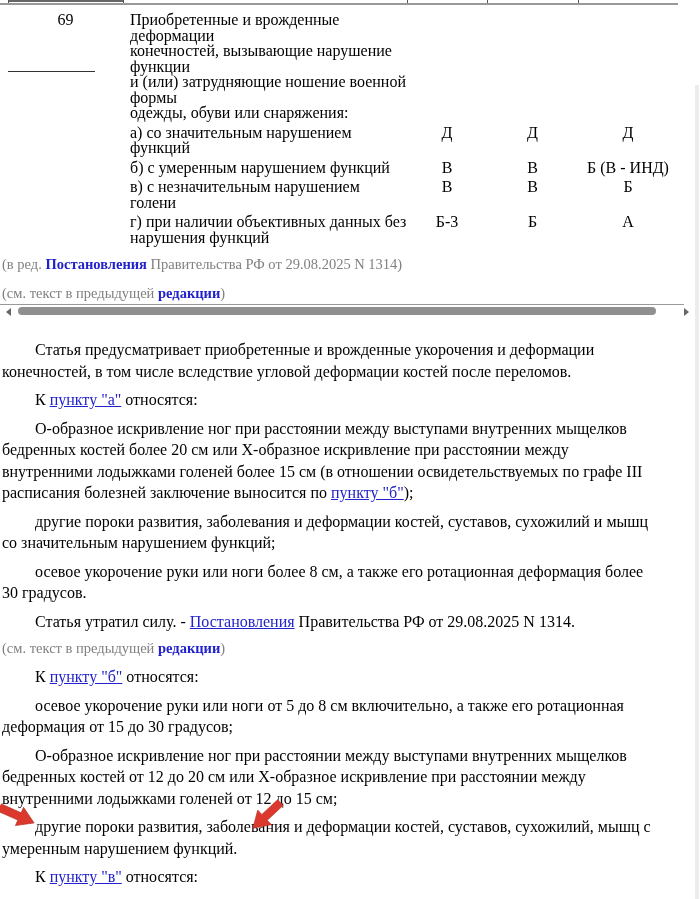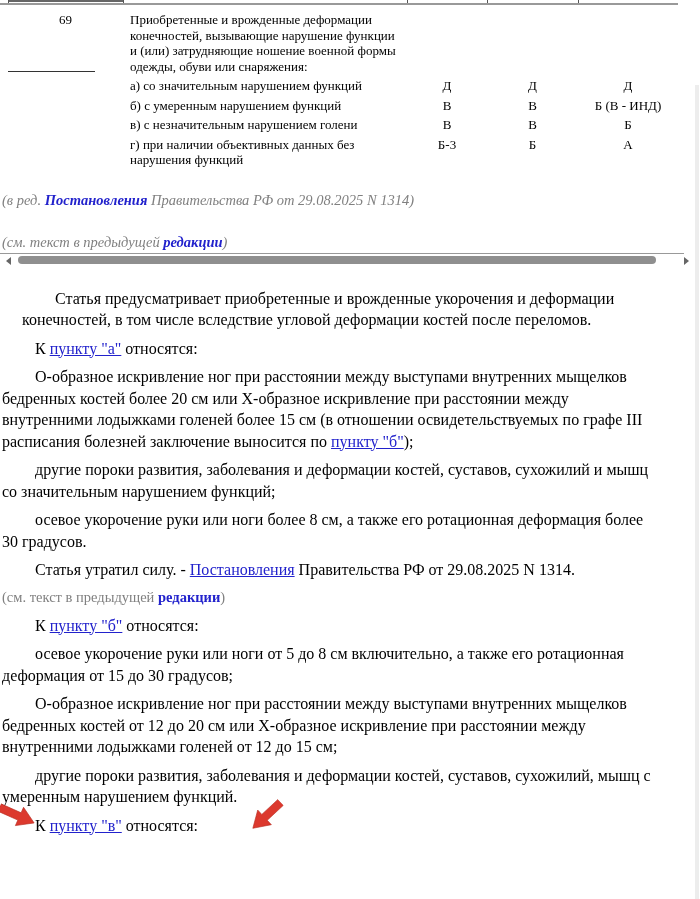--- a/index.html
+++ b/index.html
@@ -3,48 +3,48 @@
 <meta charset="utf-8">
 <style>
   html,body{margin:0;padding:0;}
   body{
     width:700px;height:899px;background:#ffffff;overflow:hidden;position:relative;
     font-family:"Liberation Serif","DejaVu Serif",serif;color:#000;
   }
   .page{position:relative;width:700px;height:899px;overflow:hidden;}
 
   
-  .table-wrap{position:relative;padding-top:12px;font-size:13px;line-height:15.5px;}
+  .table-wrap{position:relative;padding-top:12px;font-size:16px;line-height:15.5px;}
   .tick{position:absolute;top:0;width:1px;height:3px;background:#555;}
   .top-dark-bar{position:absolute;top:0;left:8px;width:115px;height:2px;background:#666;}
   .top-gray-line{position:absolute;top:3px;left:0;width:678px;height:2px;background:#999;}
   .numcell-border{position:absolute;top:71px;left:8px;width:87px;height:1px;background:#333;}
   .t-row{display:grid;grid-template-columns:115px 284px 80px 91px 100px;padding-left:8px;}
   .t-num{text-align:center;}
   .t-desc{padding-left:7px;white-space:pre-wrap;}
   .t-grade{text-align:center;}
   .sub-row{margin-top:4px;}
 
   
-  .amend{padding-left:2px;font-size:14.5px;line-height:20px;color:#808080;margin-top:22px;white-space:pre-wrap;font-style:italic;}
+  .amend{padding-left:2px;font-size:14.5px;line-height:20px;color:#808080;margin-top:9px;white-space:pre-wrap;}
   .link-b{color:#2222cc;font-weight:bold;text-decoration:none;cursor:pointer;}
   .link-u{color:#2222cc;text-decoration:underline;cursor:pointer;}
 
   
   .hscroll{position:relative;height:13px;margin-top:1px;}
   .hscroll-topline{position:absolute;top:0;left:0;width:684px;height:1px;background:#999;}
   .hs-arrow{position:absolute;top:4px;width:0;height:0;}
   .hs-arrow.left{left:6px;border-top:4px solid transparent;border-bottom:4px solid transparent;border-right:5px solid #666;}
   .hs-arrow.right{left:684px;border-top:4px solid transparent;border-bottom:4px solid transparent;border-left:5px solid #666;}
   .hs-thumb{position:absolute;top:3px;left:18px;width:638px;height:8px;border-radius:4px;background:#8f8f8f;}
 
   
   .body-text{padding:0 20px 0 2px;font-size:16px;line-height:21.5px;}
   .body-text p{margin:7px 0;text-indent:33px;white-space:pre-wrap;}
-  .body-text p.first{margin-top:22px;margin-left:20px;}
+  .body-text p.first{margin-top:22px;}
   .body-text p.small{font-size:14.5px;line-height:19px;color:#808080;text-indent:0;margin:4px 0 8px 0;}
 
   
   .vstrip{position:absolute;top:85px;left:695px;width:4px;height:814px;background:#ededed;}
 
   
   .red-arrow{position:absolute;width:40px;height:26px;}
   .red-arrow svg{display:block;width:40px;height:26px;}
   .arrow-1{left:-2px;top:801px;transform:rotate(24deg);transform-origin:40% 50%;}
   .arrow-2{left:246px;top:803px;transform:rotate(137deg);transform-origin:50% 50%;}

